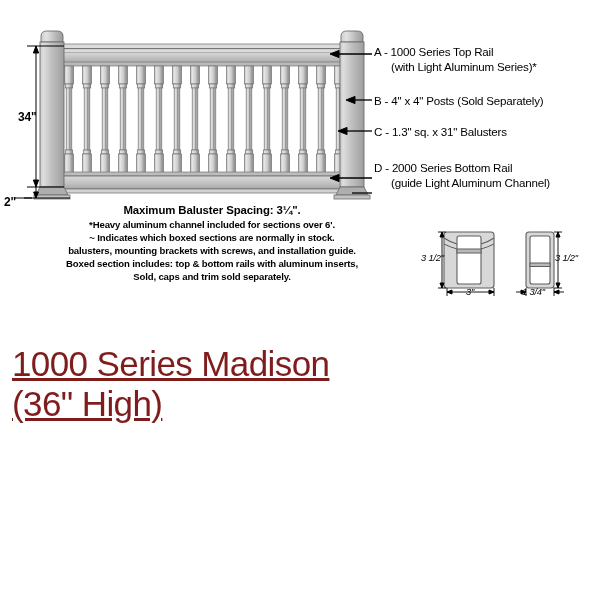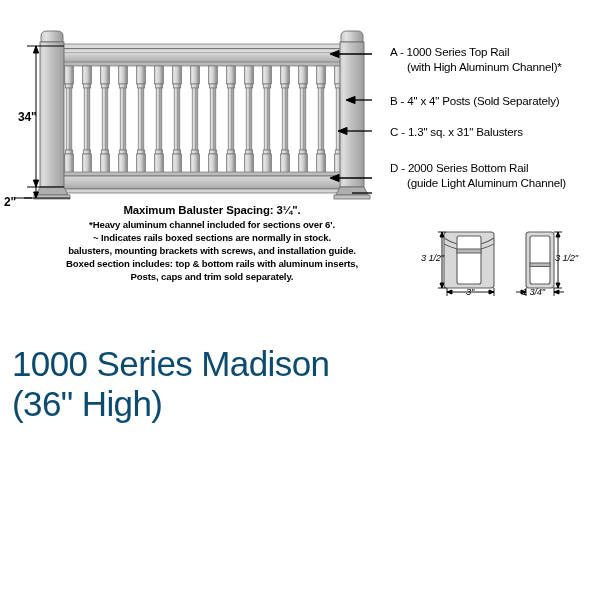--- a/index.html
+++ b/index.html
@@ -53,21 +53,21 @@
     white-space: nowrap;
   }
 
   
   #legend {
     position: absolute;
     left: 374px;
     top: 44px;
     width: 226px;
   }
-  .legend-entry { position: absolute; left: 16px; }
+  .legend-entry { position: absolute; left: 0; }
   .legend-main {
     font-size: 11.6px;
     line-height: 15px;
     white-space: nowrap;
     letter-spacing: -0.2px;
   }
   .legend-sub {
     font-size: 11.6px;
     line-height: 15px;
     white-space: nowrap;
@@ -104,22 +104,23 @@
   #xs-right-w { left: 522px; top: 286px; }
 
   
   #product-title {
     position: absolute;
     left: 12px;
     top: 344px;
     font-size: 35px;
     line-height: 40px;
     letter-spacing: -0.6px;
-    color: #0c4a6e;
+    color: #7f1d1d;
     font-weight: normal;
+    text-decoration: underline;
   }
   #product-title div { white-space: nowrap; }
 </style>
 </head>
 <body>
 
 <div id="root">
 
   <div id="railing-figure">
     <svg id="railing-svg" width="600" height="320" viewBox="0 0 600 320">
@@ -395,41 +396,41 @@
   <div class="dim-label" id="dim-2">2"</div>
 
   <div class="xs-label" id="xs-left-h">3 1/2"</div>
   <div class="xs-label" id="xs-left-w">3"</div>
   <div class="xs-label" id="xs-right-h">3 1/2"</div>
   <div class="xs-label" id="xs-right-w">1 3/4"</div>
 
   <div id="legend">
     <div class="legend-entry" id="legend-a">
       <div class="legend-main">A - 1000 Series Top Rail</div>
-      <div class="legend-sub">(with High Aluminum Channel)*</div>
+      <div class="legend-sub">(with Light Aluminum Series)*</div>
     </div>
     <div class="legend-entry" id="legend-b">
       <div class="legend-main">B - 4" x 4" Posts (Sold Separately)</div>
     </div>
     <div class="legend-entry" id="legend-c">
       <div class="legend-main">C - 1.3" sq. x 31" Balusters</div>
     </div>
     <div class="legend-entry" id="legend-d">
       <div class="legend-main">D - 2000 Series Bottom Rail</div>
       <div class="legend-sub">(guide Light Aluminum Channel)</div>
     </div>
   </div>
 
   <div id="notes-block">
     <div class="note-heading">Maximum Baluster Spacing: 3¼".</div>
     <div class="note-line">*Heavy aluminum channel included for sections over 6'.</div>
-    <div class="note-line">~ Indicates rails boxed sections are normally in stock.</div>
+    <div class="note-line">~ Indicates which boxed sections are normally in stock.</div>
     <div class="note-line">balusters, mounting brackets with screws, and installation guide.</div>
     <div class="note-line">Boxed section includes: top &amp; bottom rails with aluminum inserts,</div>
-    <div class="note-line">Posts, caps and trim sold separately.</div>
+    <div class="note-line">Sold, caps and trim sold separately.</div>
   </div>
 
   <div id="product-title">
     <div>1000 Series Madison</div>
     <div>(36" High)</div>
   </div>
 
 </div>
 
 </body></html>

